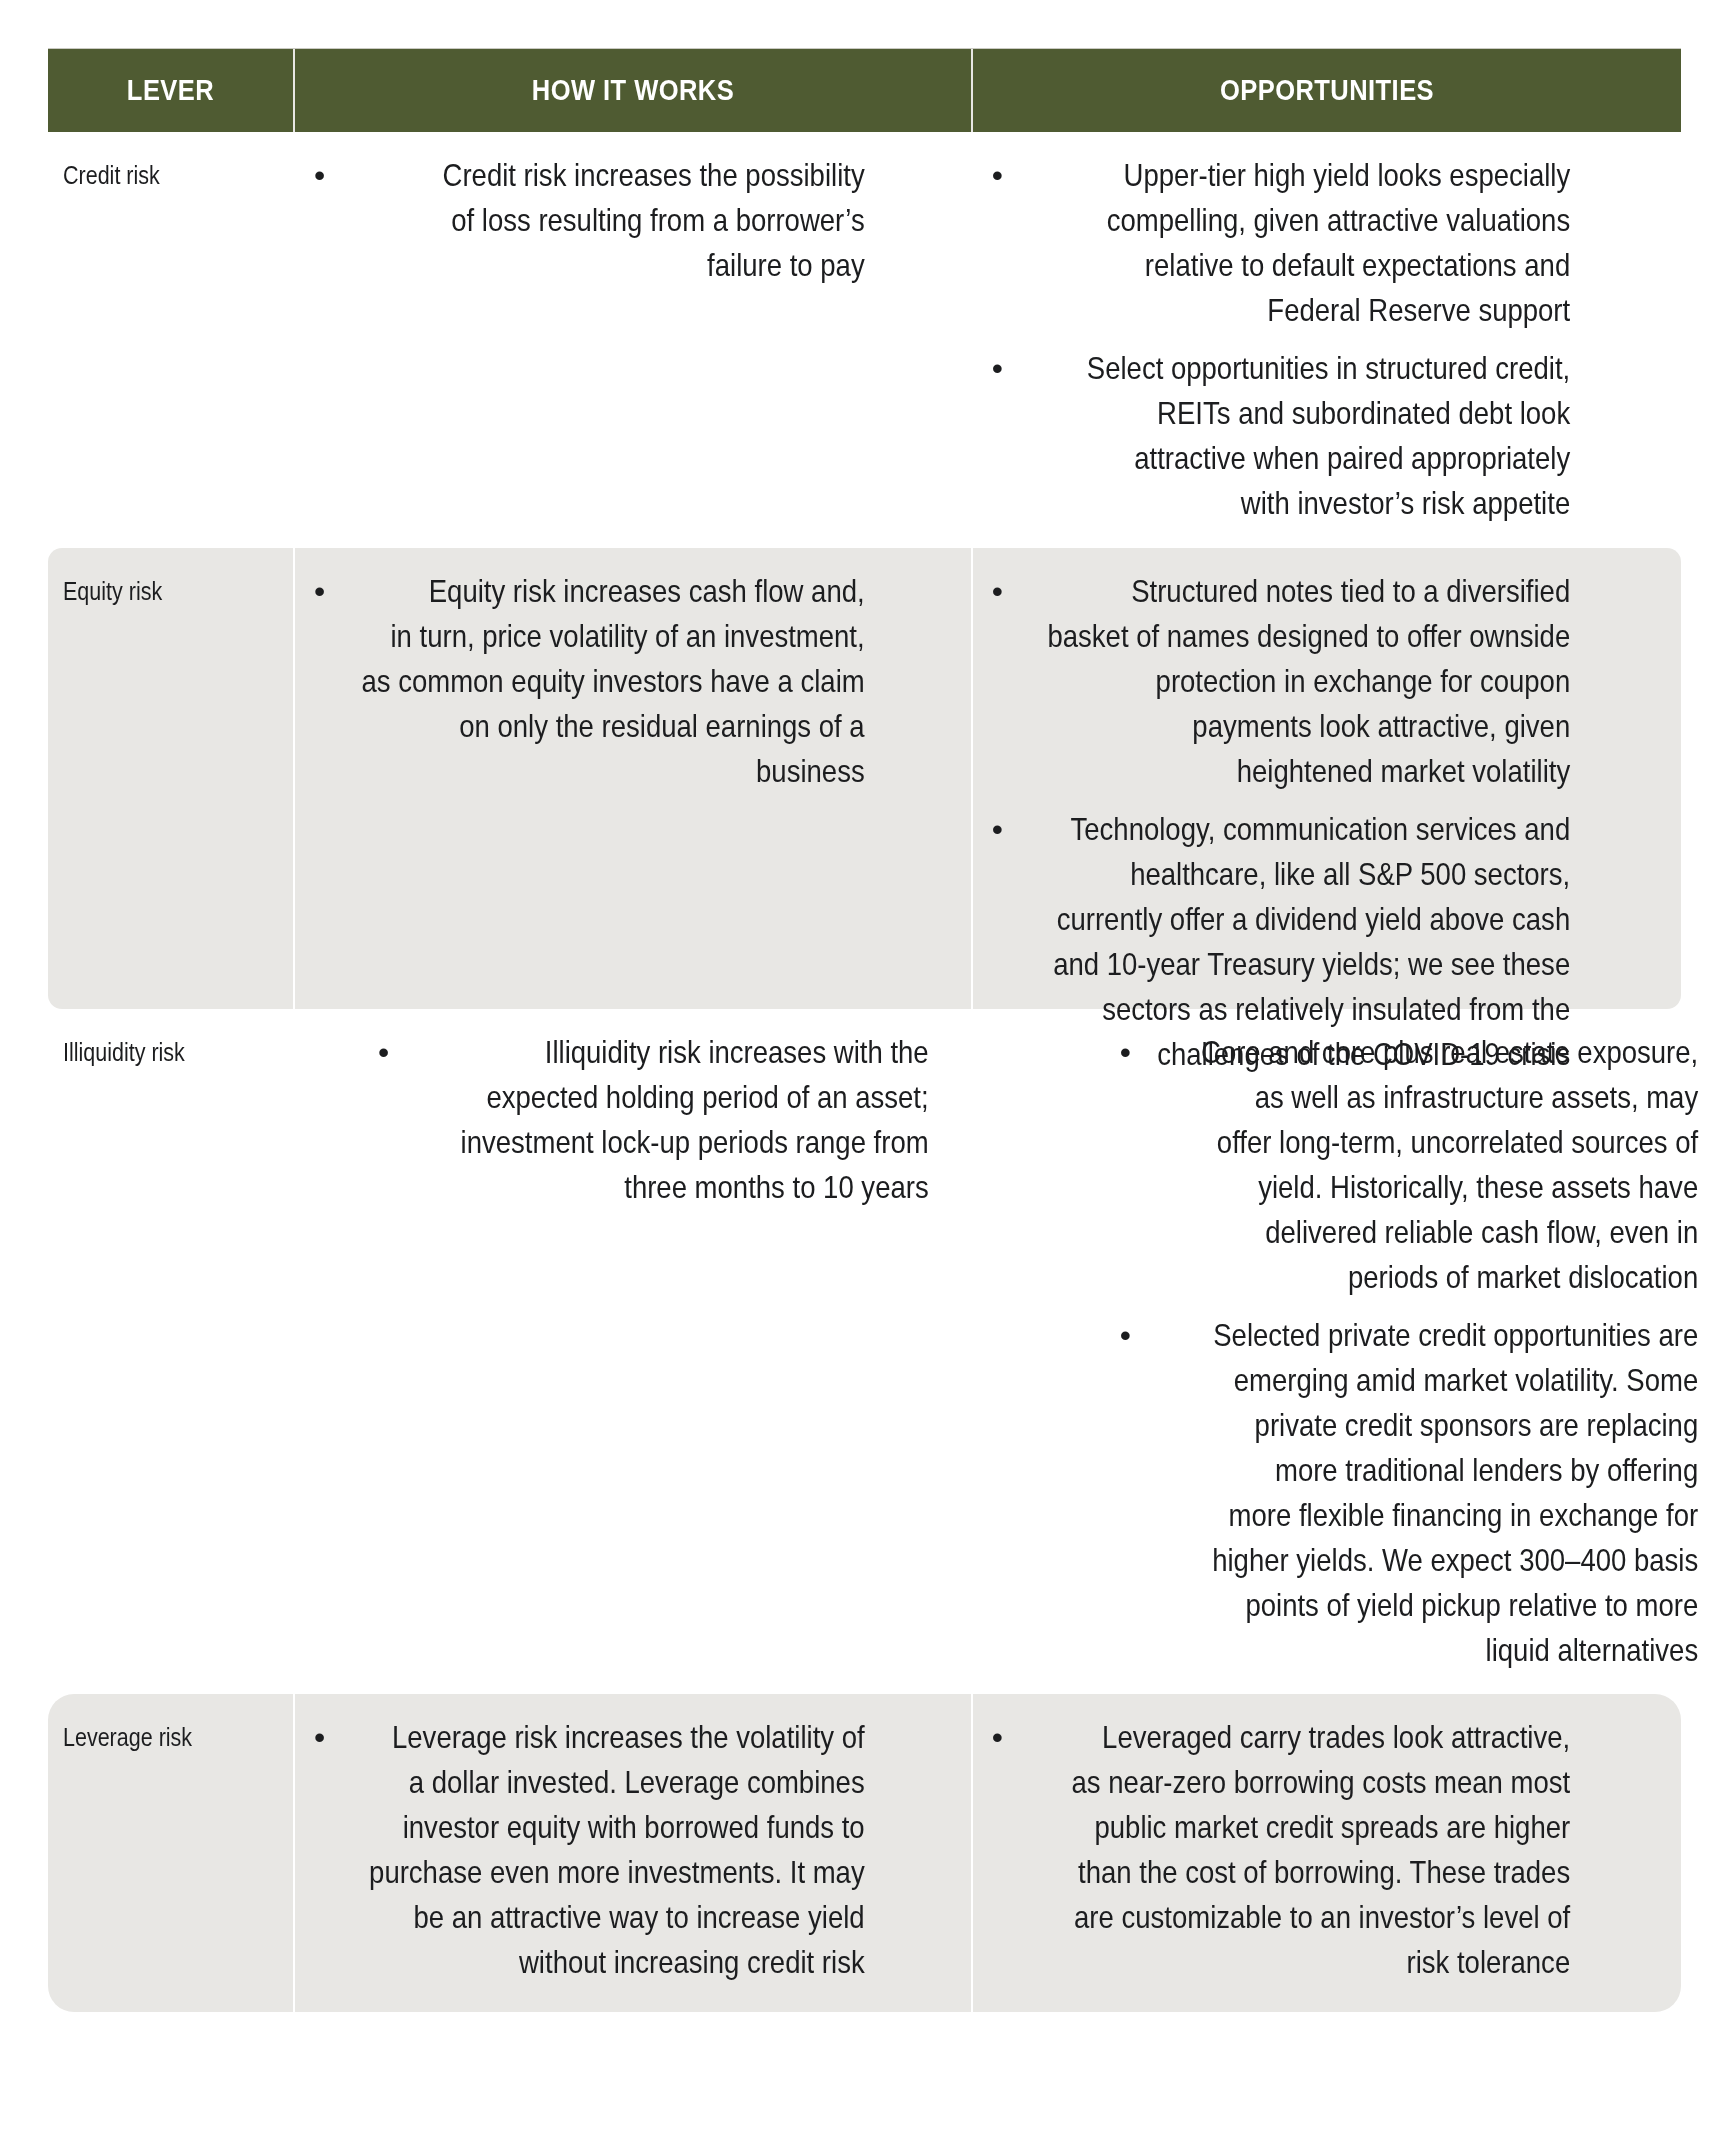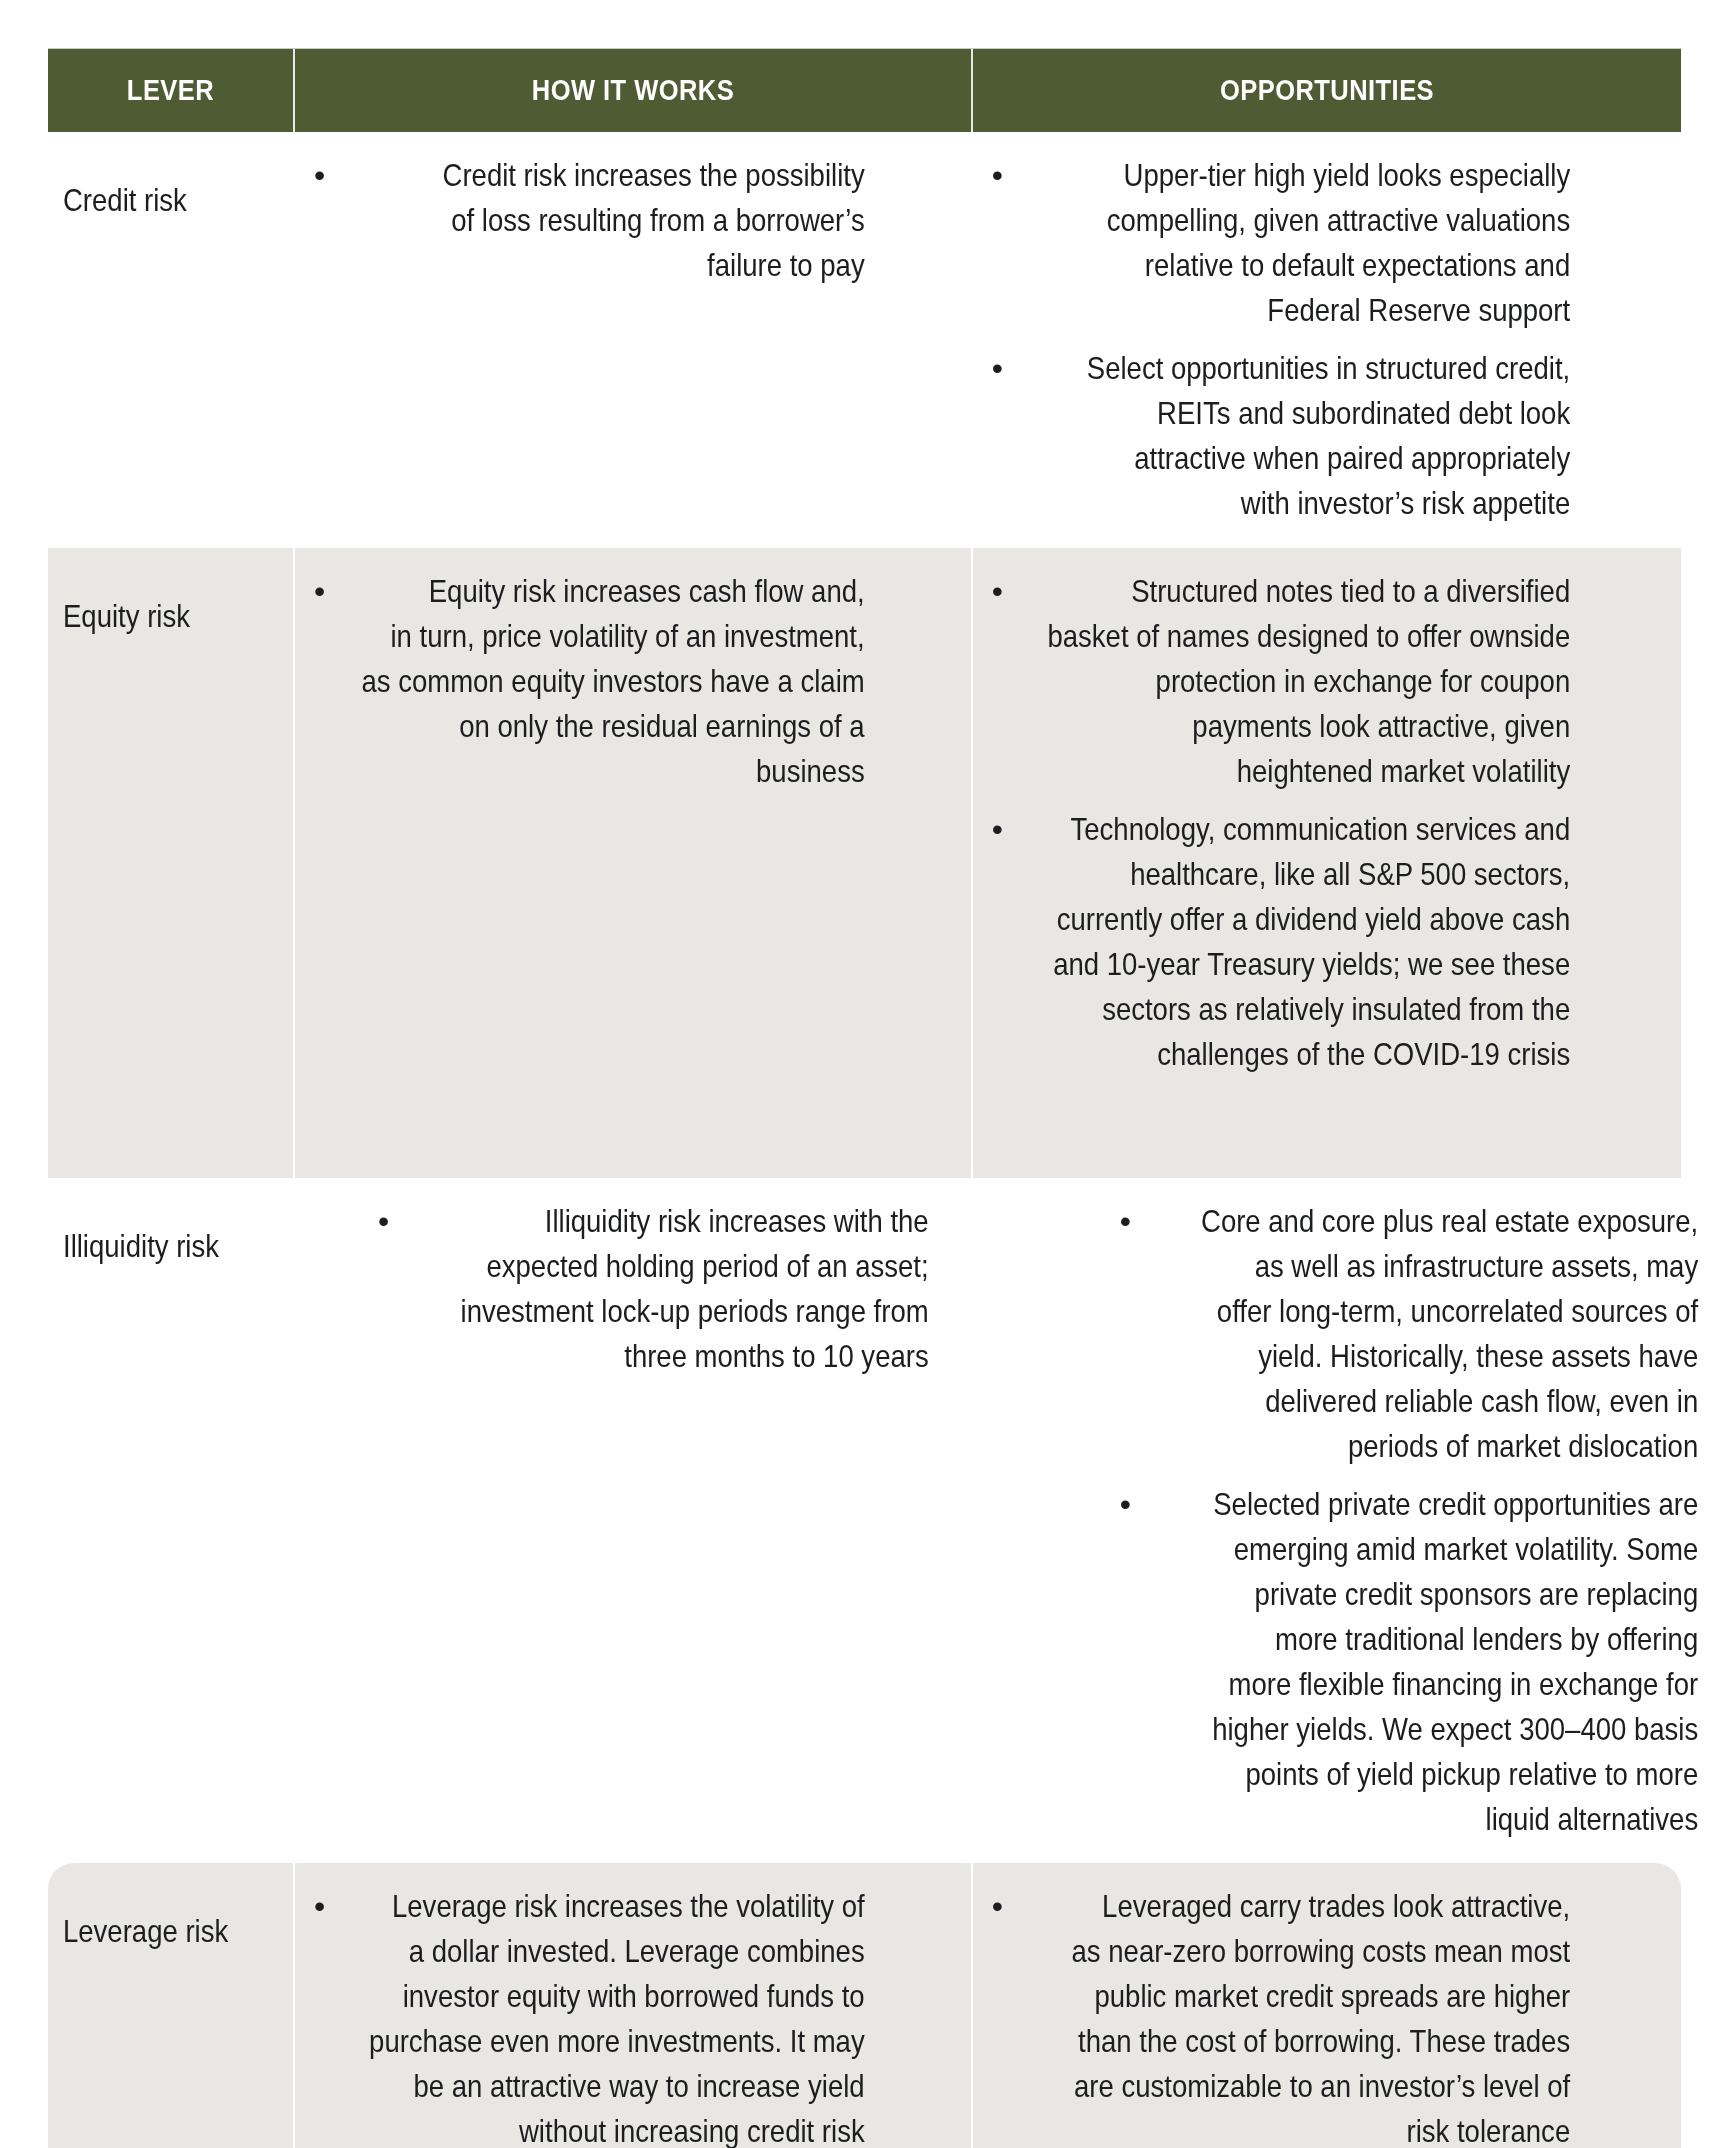--- a/index.html
+++ b/index.html
@@ -9,28 +9,28 @@
     .row { display: grid; grid-template-columns: 245px 1.9px 676px 1.9px 708px; }
     .row.header { background: #4f5b32; height: 83px; border-top: 1px solid #c9c9c2; }
     .row.header .cell { color: #ffffff; font-weight: bold; font-size: 29px;
                         display: flex; align-items: center; justify-content: center;
                         letter-spacing: 0.5px; transform: scaleX(0.88); }
     .divider { background: #ffffff; }
     .row.header .divider { background: #e8e7e4; }
     .row.shaded { background: #e8e7e4; }
     .row.plain { background: #ffffff; }
     .cell { box-sizing: border-box; }
-    .lever { padding: 21px 0 0 15.4px; font-size: 32px; line-height: 44px; white-space: nowrap; margin-top: 25px; }
+    .lever { padding: 21px 0 0 15.4px; font-size: 25px; line-height: 44px; white-space: nowrap; }
     .body-cell { padding: 21px 19px 0 19px; }
     .bullet { display: flex; font-size: 32px; line-height: 45px; margin-bottom: 12.5px; }
     .bullet .dot { width: 16.3px; flex: 0 0 16.3px; }
     .bullet .txt { flex: 1; text-align: right; }
     .cond { display: inline-block; transform-origin: left top; }
     .r1 { height: 416px; }
-    .r2 { height: 630px; }
+    .r2 { height: 461px; border-radius: 14px; }
     .r3 { height: 685px; gap: 32px; }
     .r4 { height: 318px; border-radius: 26px; }
     .lines span { display: block; white-space: nowrap; }
     .narrow { transform: scaleX(0.86); transform-origin: left top; }
   </style>
 </head>
 <body>
 
 <div class="table">
   <div class="row header">

